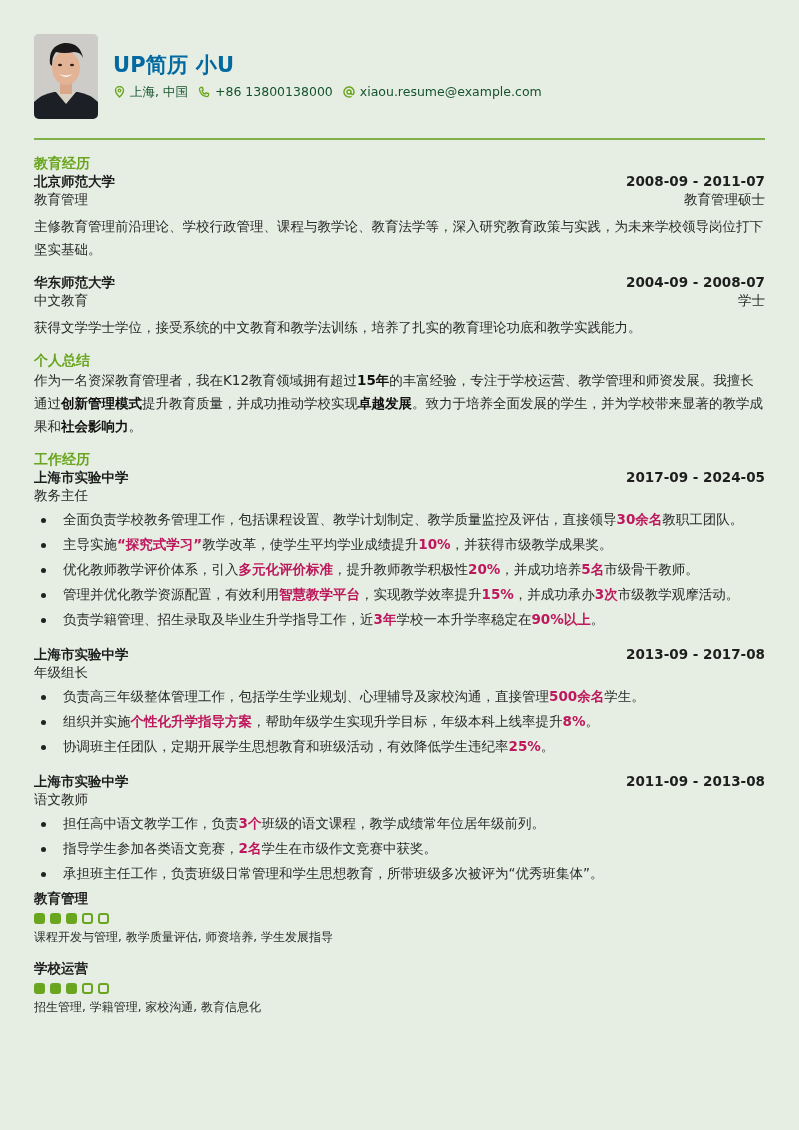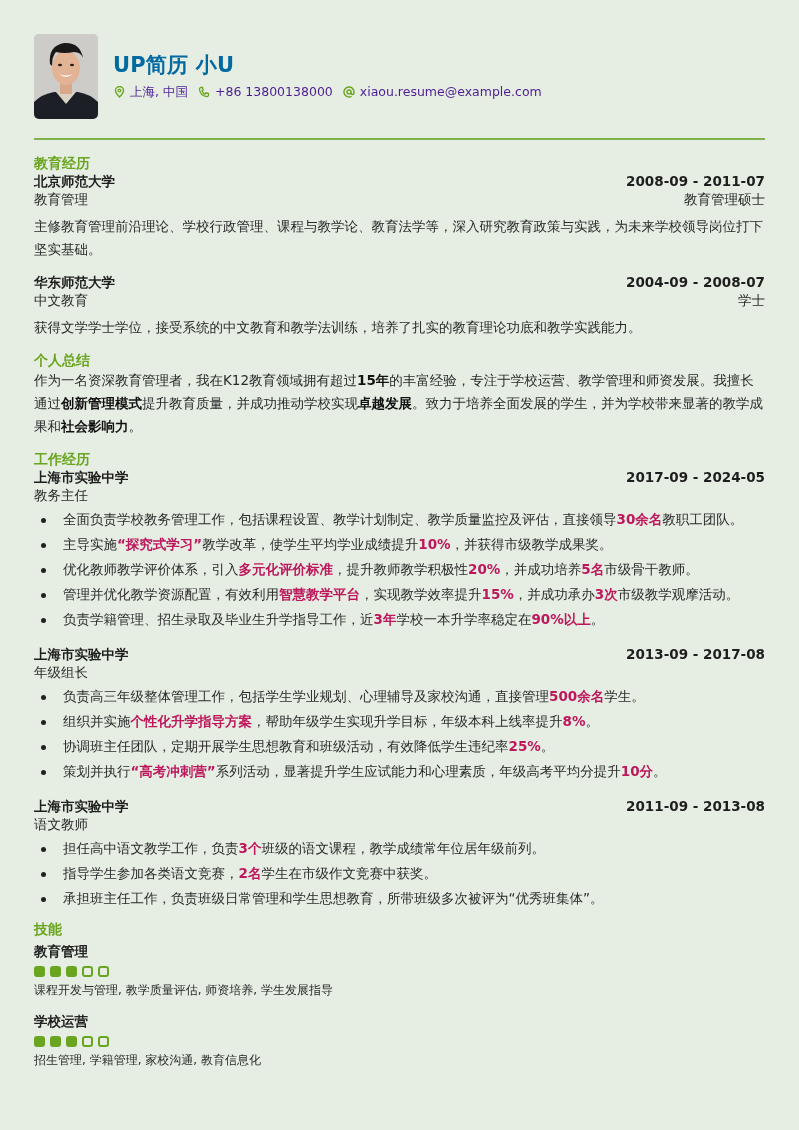--- a/index.html
+++ b/index.html
@@ -11,21 +11,21 @@
     }
     .page { position: relative; width: 799px; height: 1130px; padding: 34px 34px 0 34px; }
     .header { display: flex; align-items: flex-start; height: 86px; }
     .photo {
       width: 64px; height: 85px; border-radius: 5px; overflow: hidden;
       background: #cfcfcc; position: relative; flex: none;
     }
     .photo svg { display: block; }
     .head-info { margin-left: 15px; padding-top: 17px; }
     .name { font-size: 21px; font-weight: bold; color: #0369a1; line-height: 28px; letter-spacing: 0.2px; }
-    .contacts { display: flex; align-items: flex-end; margin-top: 5px; font-size: 12.5px; color: #4c1d95; line-height: 16px; }
+    .contacts { display: flex; align-items: flex-end; margin-top: 5px; font-size: 12.5px; color: #14532d; line-height: 16px; }
     .contact { display: flex; align-items: center; margin-right: 10px; }
     .contact .ic { width: 12px; height: 12px; margin-right: 5px; display: inline-flex; align-items: center; justify-content: center; color: #6aa51f; }
     .divider { height: 2px; background: #7fb24a; margin-top: 18px; width: 731px; }
 
     .section-title { color: #6aa51f; font-size: 14px; font-weight: bold; line-height: 18px; margin-top: 14px; }
     .entry-row { display: flex; justify-content: space-between; align-items: baseline; width: 731px; }
     .org { font-size: 13.5px; font-weight: bold; line-height: 18px; color: #1e1e1e; }
     .date { font-size: 13.5px; font-weight: bold; line-height: 18px; color: #1e1e1e; text-align: right; }
     .sub { font-size: 13.5px; line-height: 18px; color: #2a2a2a; }
     .desc { font-size: 13.5px; line-height: 23px; color: #2a2a2a; margin-top: 7px; width: 731px; }
@@ -150,40 +150,38 @@
         <div style="margin-top: 16px;">
           <div class="entry-row">
             <span class="org">上海市实验中学</span>
             <span class="date">2013-09 - 2017-08</span>
           </div>
           <div class="sub">年级组长</div>
           <ul class="bullets">
             <li><span>负责高三年级整体管理工作，包括学生学业规划、心理辅导及家校沟通，直接管理</span><b>500余名</b><span>学生。</span></li>
             <li><span>组织并实施</span><b>个性化升学指导方案</b><span>，帮助年级学生实现升学目标，年级本科上线率提升</span><b>8%</b><span>。</span></li>
             <li><span>协调班主任团队，定期开展学生思想教育和班级活动，有效降低学生违纪率</span><b>25%</b><span>。</span></li>
-            <li><span>策划并执行</span><b>“高考冲刺营”</b><span>系列活动，显著提升学生应试能力和心理素质，年级高考平均分提升</span><b>10分</b><span>。</span></li>
           </ul>
         </div>
         <div style="margin-top: 16px;">
           <div class="entry-row">
             <span class="org">上海市实验中学</span>
             <span class="date">2011-09 - 2013-08</span>
           </div>
           <div class="sub">语文教师</div>
           <ul class="bullets">
             <li><span>担任高中语文教学工作，负责</span><b>3个</b><span>班级的语文课程，教学成绩常年位居年级前列。</span></li>
             <li><span>指导学生参加各类语文竞赛，</span><b>2名</b><span>学生在市级作文竞赛中获奖。</span></li>
             <li><span>承担班主任工作，负责班级日常管理和学生思想教育，所带班级多次被评为“优秀班集体”。</span></li>
           </ul>
         </div>
       </div>
   </div>
 
   <div>
-    <div class="section-title" style="margin-top:12px">技能</div>
     <div id="skills-list">
         <div>
           <div class="skill-name">教育管理</div>
           <div class="dots">
             <span class="dot on"></span>
             <span class="dot on"></span>
             <span class="dot on"></span>
             <span class="dot"></span>
             <span class="dot"></span>
           </div>

